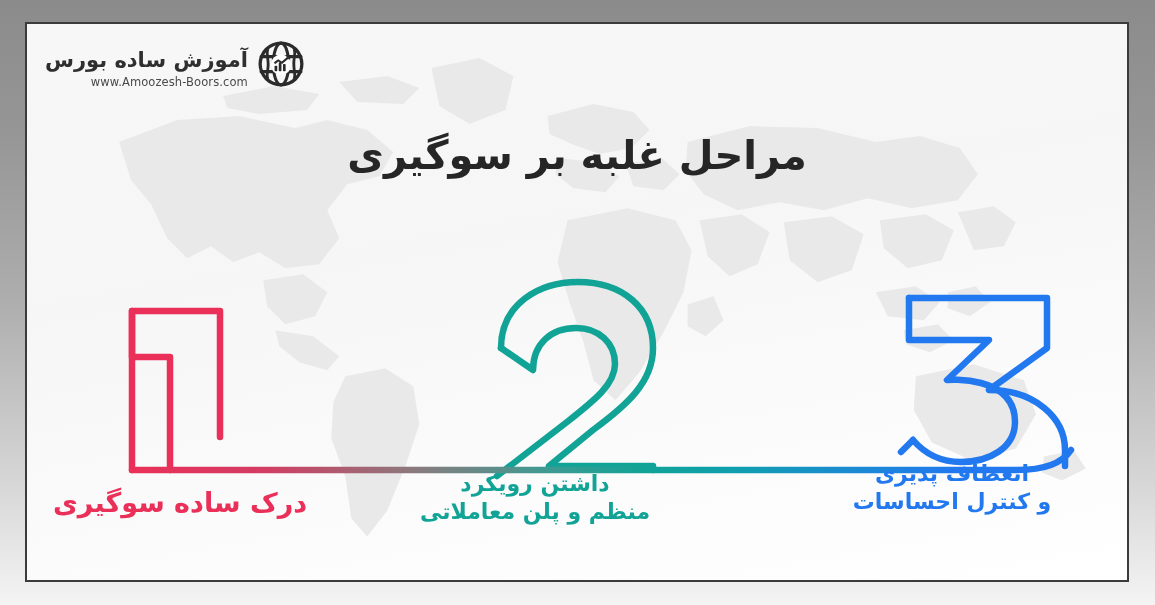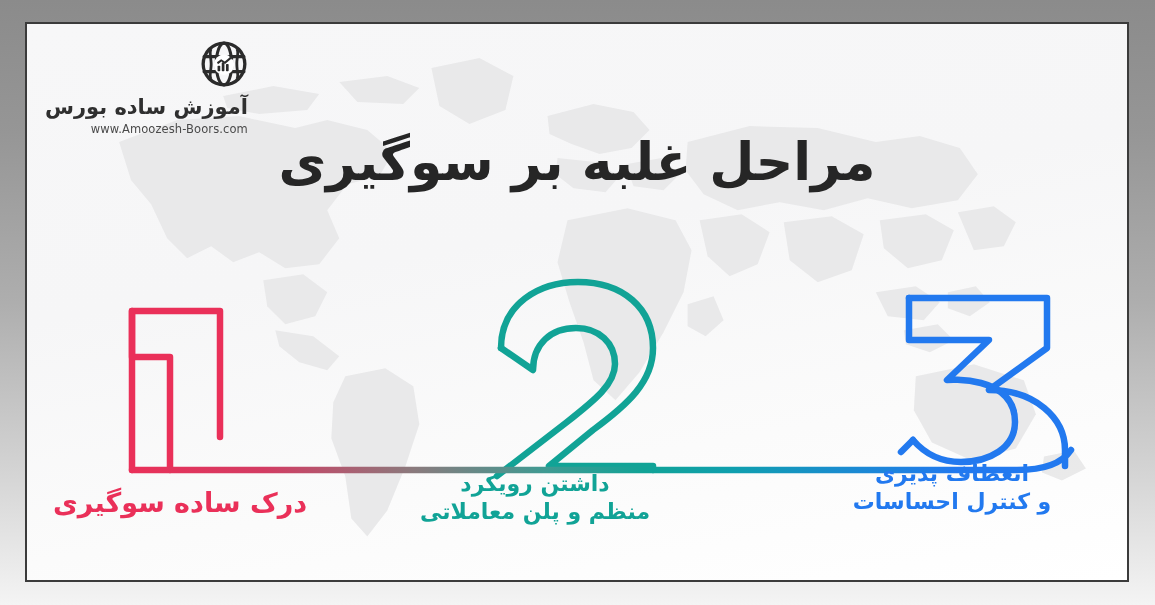--- a/index.html
+++ b/index.html
@@ -49,24 +49,23 @@
     opacity: 0.95;
     pointer-events: none;
   }
 
   
   .logo {
     position: absolute;
     left: 18px;
     top: 16px;
     display: flex;
-    align-items: flex-start;
+    align-items: flex-end;
     gap: 9px;
     direction: rtl;
-    flex-direction: column;
   }
   .logo-globe { width: 48px; height: 48px; flex: 0 0 auto; }
   .logo-text { display: flex; flex-direction: column; line-height: 1; }
   .logo-title {
     font-size: 21px;
     font-weight: 700;
     color: #2f2f2f;
     letter-spacing: -0.3px;
     white-space: nowrap;
   }
@@ -80,21 +79,21 @@
     white-space: nowrap;
   }
 
   
   .headline {
     position: absolute;
     left: 0;
     right: 0;
     top: 108px;
     text-align: center;
-    font-size: 52px;
+    font-size: 40px;
     font-weight: 700;
     color: #262626;
     letter-spacing: -0.5px;
     white-space: nowrap;
     direction: rtl;
   }
 
   
   .diagram {
     position: absolute;

